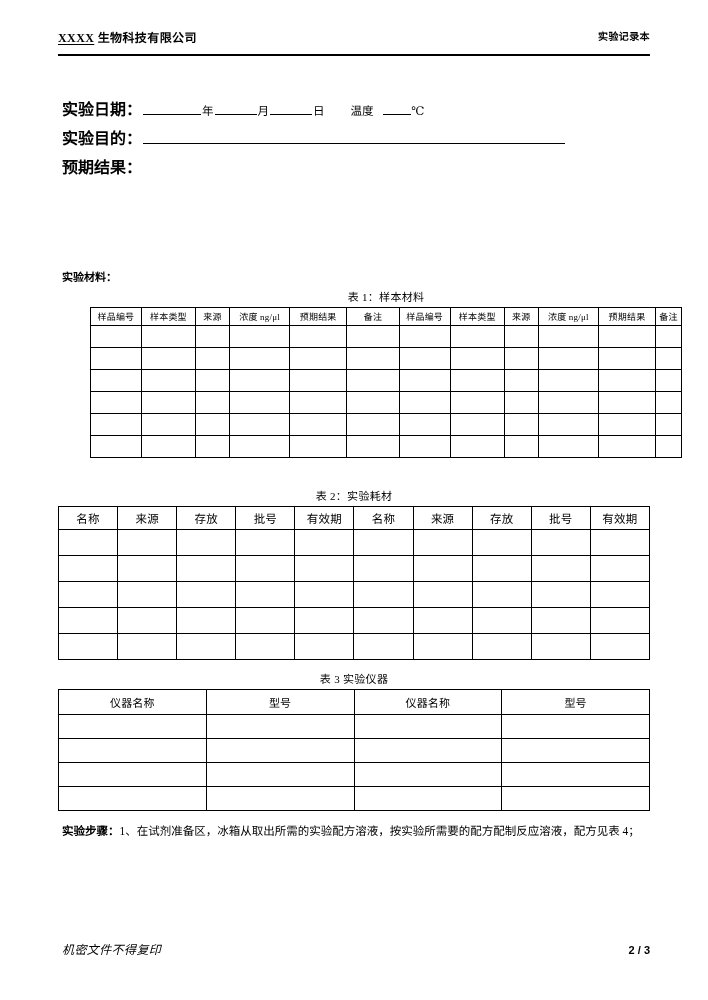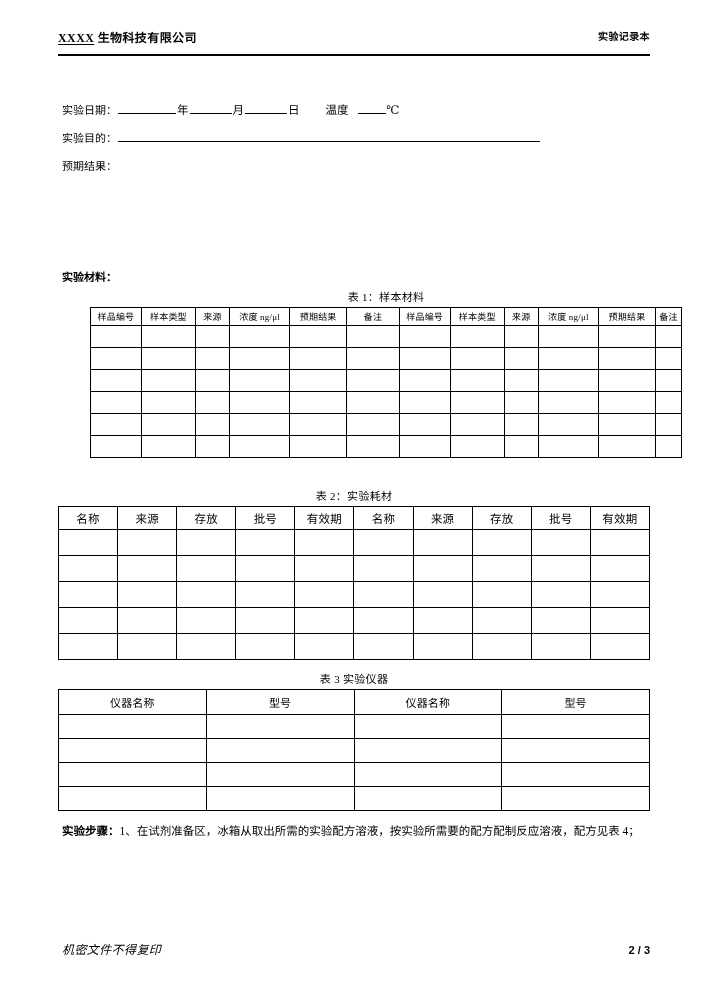--- a/index.html
+++ b/index.html
@@ -57,23 +57,23 @@
     position: absolute;
     left: 62px;
     right: 58px;
   }
   .field-row {
     font-size: 11.5px;
     line-height: 28px;
     white-space: nowrap;
   }
   .field-label {
-    font-weight: normal;
+    font-weight: bold;
     font-family: "Liberation Sans", "DejaVu Sans", sans-serif;
-    font-size: 11px;
+    font-size: 16px;
   }
   .blank {
     display: inline-block;
     border-bottom: 1px solid #000;
     vertical-align: baseline;
     height: 13px;
     margin: 0 1px;
   }
   .blank-date-y { width: 58px; }
   .blank-date-m { width: 42px; }

